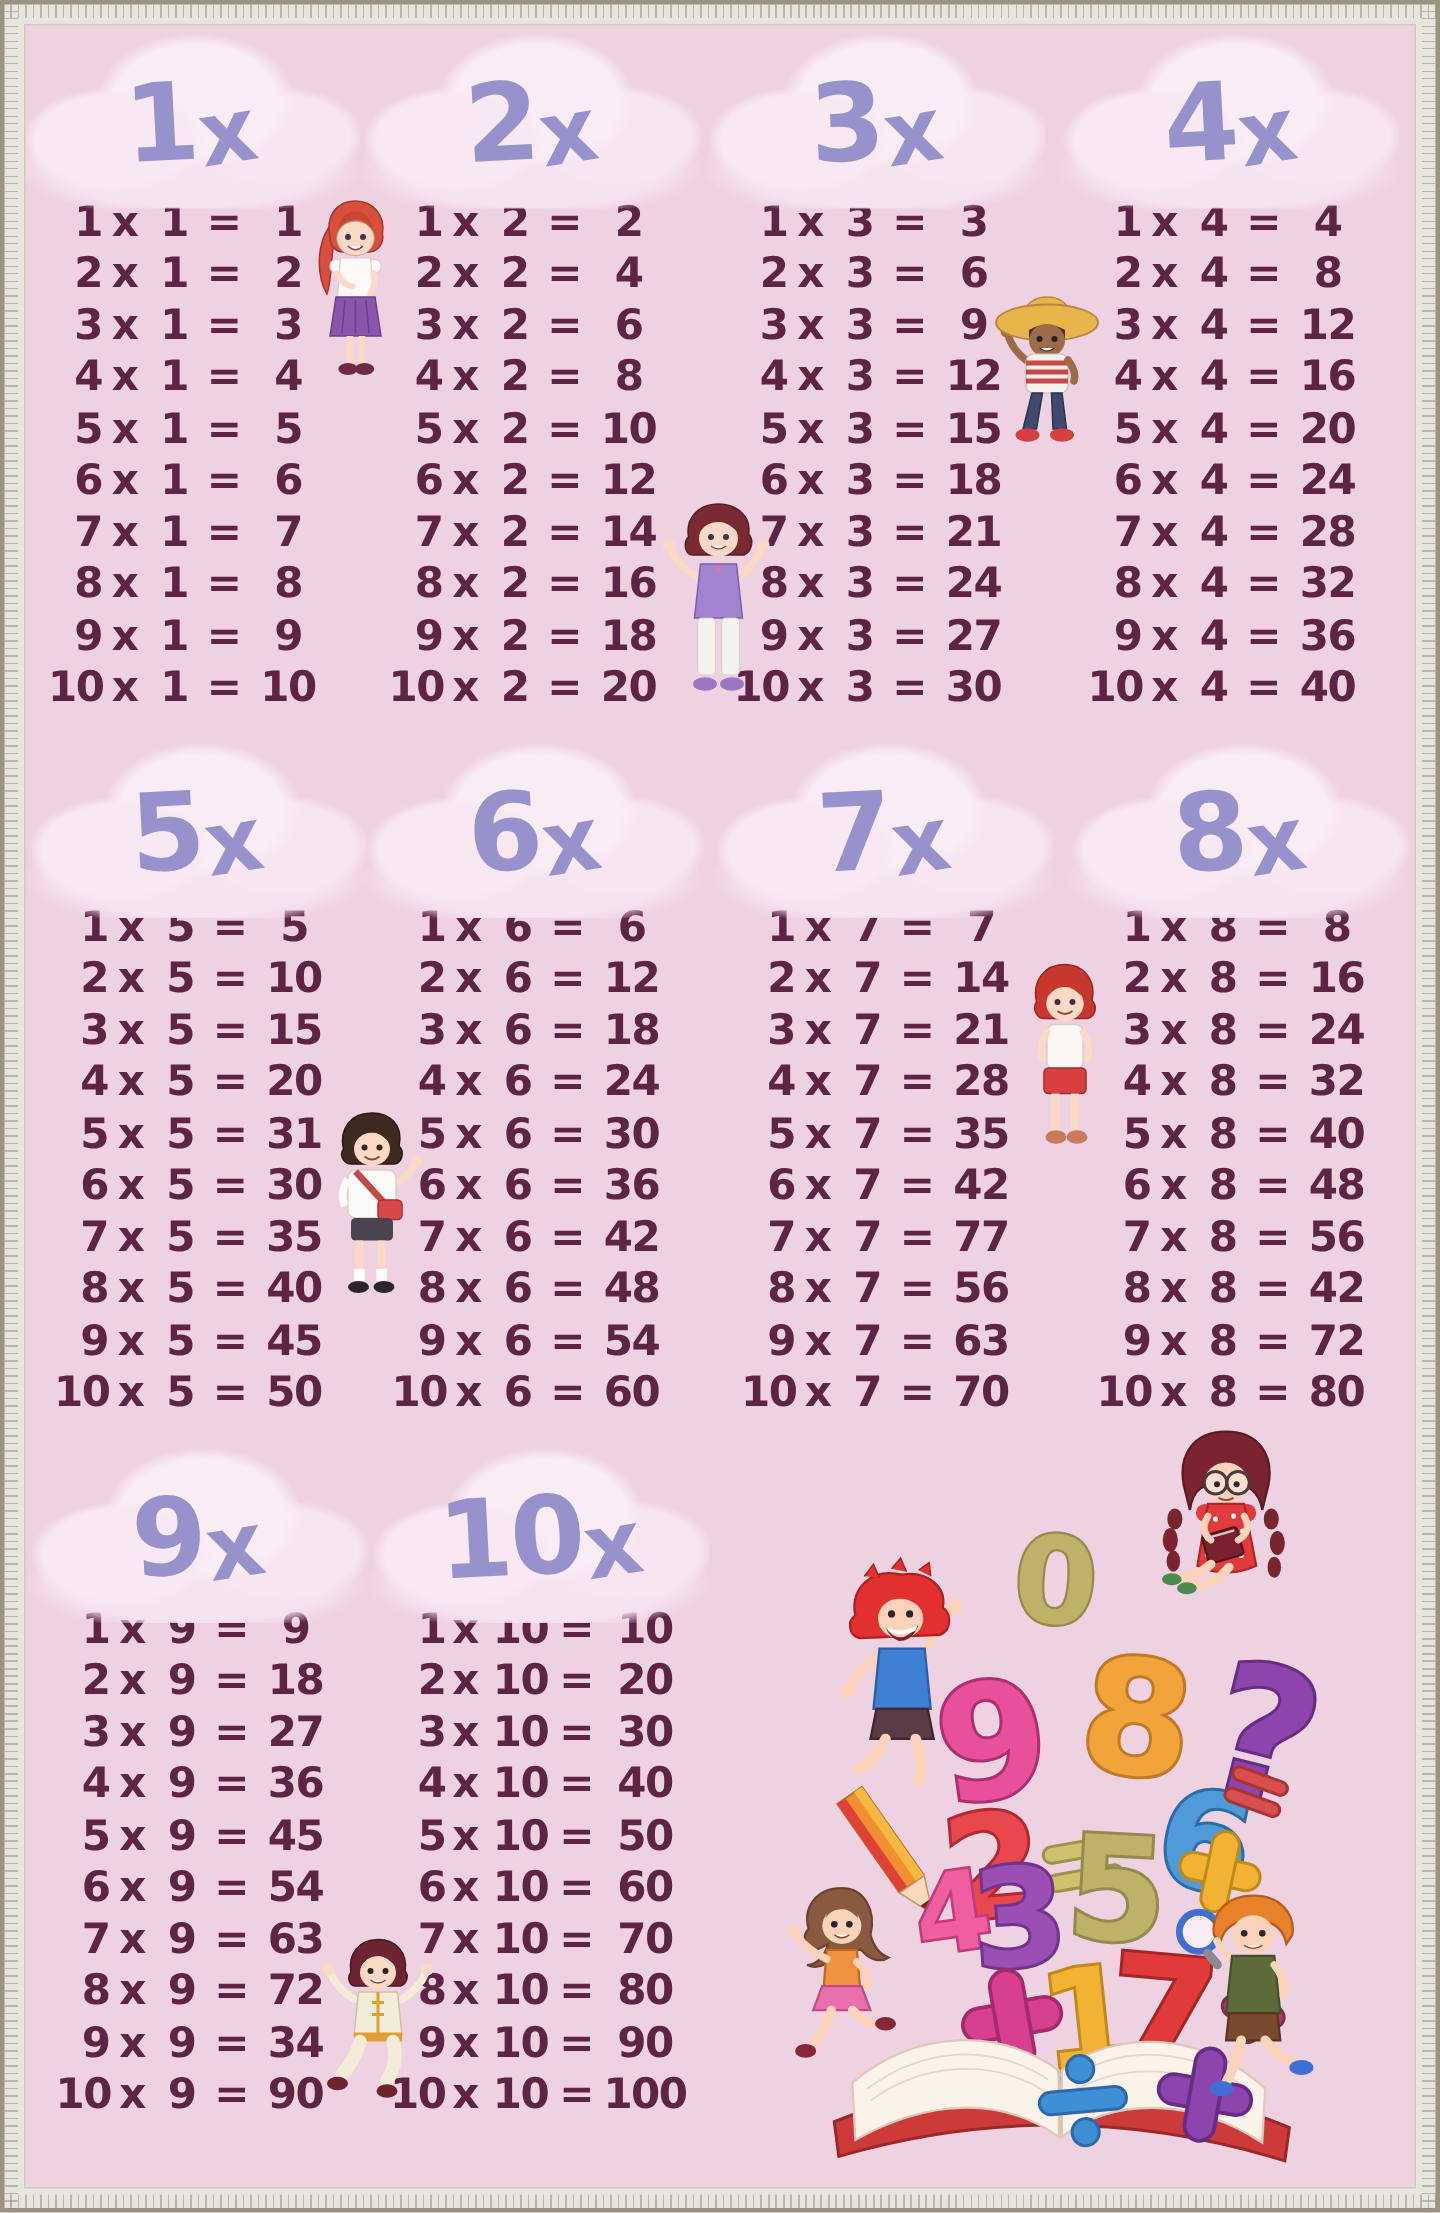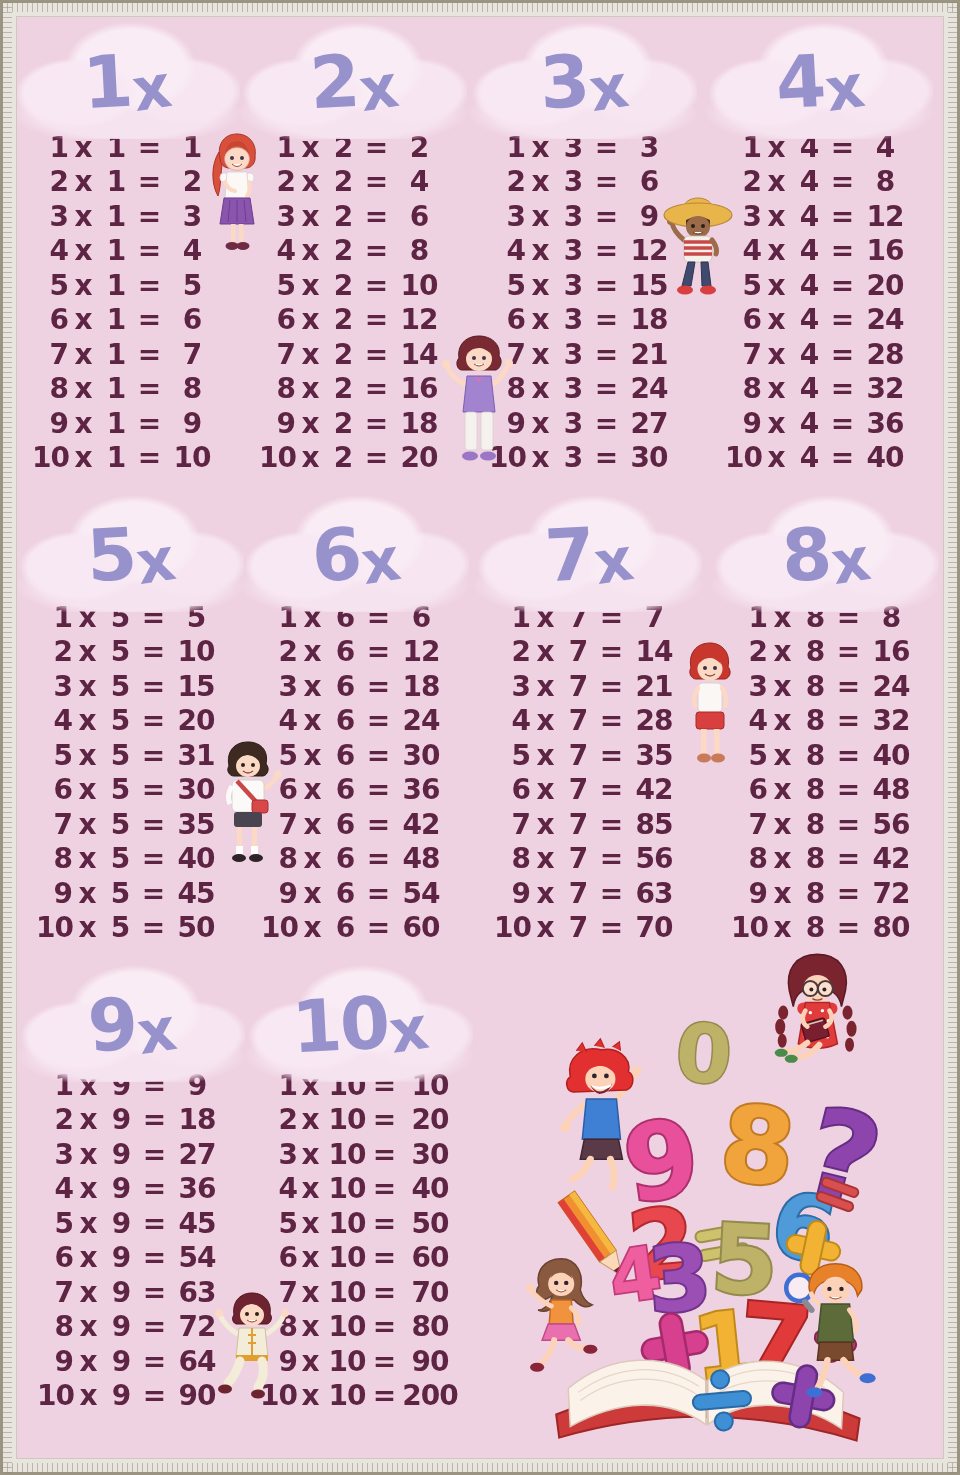--- a/index.html
+++ b/index.html
@@ -572,21 +572,21 @@
           <span class="c-op">x</span>
           <span class="c-b">7</span>
           <span class="c-eq">=</span>
           <span class="c-r">42</span>
         </div>
         <div class="mrow">
           <span class="c-a">7</span>
           <span class="c-op">x</span>
           <span class="c-b">7</span>
           <span class="c-eq">=</span>
-          <span class="c-r">85</span>
+          <span class="c-r">77</span>
         </div>
         <div class="mrow">
           <span class="c-a">8</span>
           <span class="c-op">x</span>
           <span class="c-b">7</span>
           <span class="c-eq">=</span>
           <span class="c-r">56</span>
         </div>
         <div class="mrow">
           <span class="c-a">9</span>
@@ -742,21 +742,21 @@
           <span class="c-op">x</span>
           <span class="c-b">9</span>
           <span class="c-eq">=</span>
           <span class="c-r">72</span>
         </div>
         <div class="mrow">
           <span class="c-a">9</span>
           <span class="c-op">x</span>
           <span class="c-b">9</span>
           <span class="c-eq">=</span>
-          <span class="c-r">64</span>
+          <span class="c-r">34</span>
         </div>
         <div class="mrow">
           <span class="c-a">10</span>
           <span class="c-op">x</span>
           <span class="c-b">9</span>
           <span class="c-eq">=</span>
           <span class="c-r">90</span>
         </div>
       </div>
   </div>
@@ -827,21 +827,21 @@
           <span class="c-op">x</span>
           <span class="c-b">10</span>
           <span class="c-eq">=</span>
           <span class="c-r">90</span>
         </div>
         <div class="mrow">
           <span class="c-a">10</span>
           <span class="c-op">x</span>
           <span class="c-b">10</span>
           <span class="c-eq">=</span>
-          <span class="c-r">200</span>
+          <span class="c-r">100</span>
         </div>
       </div>
   </div>
 
   <div class="chara" id="ch-girl">
     <svg viewBox="0 0 64 124" width="64" height="126">
       <path d="M14 20 C6 32 6 52 13 64 C17 52 15 34 19 26 Z" fill="#d8503c" stroke="#a83326" stroke-width="1"></path>
       <path d="M32 2 C18 2 12 14 15 26 C15 32 19 36 24 36 L41 36 C47 36 51 30 50 24 C52 12 44 2 32 2 Z" fill="#d8503c" stroke="#a83326" stroke-width="1"></path>
       <ellipse cx="32" cy="27" rx="12.5" ry="11.5" fill="#fcd9c4" stroke="#c99" stroke-width=".6"></ellipse>
       <path d="M20 22 C22 12 27 9 32 9 C38 9 42 13 44 22 C40 15 36 14 32 14 C26 14 23 17 20 22 Z" fill="#c8452f"></path>

